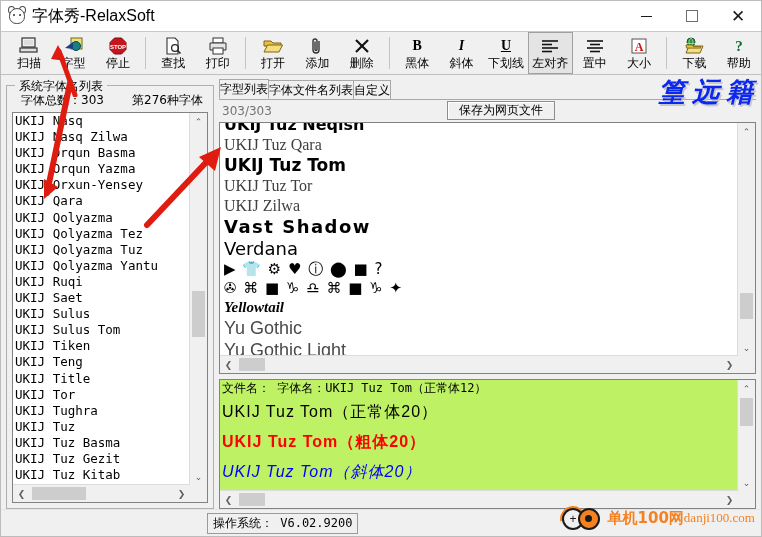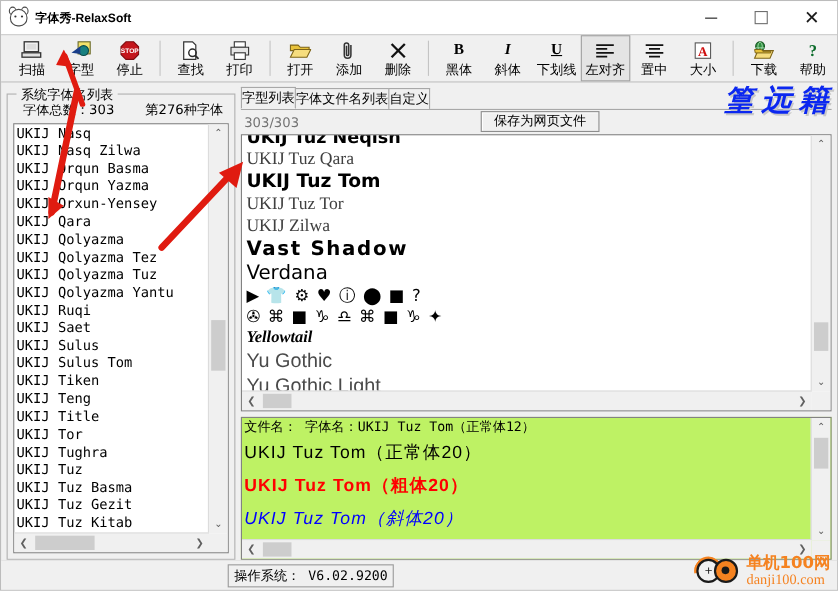--- a/index.html
+++ b/index.html
@@ -45,24 +45,23 @@
   }
   .title-icon .ear-l { left: 0px; }
   .title-icon .ear-r { right: 0px; }
   .title-icon .eye-l, .title-icon .eye-r {
     position: absolute; width: 2px; height: 2px; background: #333; border-radius: 50%;
     top: 7px;
   }
   .title-icon .eye-l { left: 5px; }
   .title-icon .eye-r { right: 5px; }
   .title-text {
-    font-size: 11px; color: #000;
+    font-size: 16px; color: #000;
     font-family: "Liberation Sans", sans-serif;
     letter-spacing: 0px;
-    font-weight: bold;
   }
   .win-btns {
     position: absolute; right: 0; top: 0; height: 30px;
     display: flex;
   }
   .win-btn {
     width: 46px; height: 30px;
     display: flex; align-items: center; justify-content: center;
     font-size: 14px; color: #1a1a1a;
     cursor: default;
@@ -242,21 +241,21 @@
     height: 22px; flex: 0 0 22px;
     display: flex; align-items: center;
     position: relative;
   }
   .ratio {
     font-size: 12px; padding-left: 3px;
     font-family: "DejaVu Sans", sans-serif;
     color: #737373;
   }
   .save-btn {
-    position: absolute; left: 218px; top: 1px;
+    position: absolute; left: 228px; top: 1px;
     height: 19px; line-height: 17px;
     padding: 0 11px;
     font-size: 12px;
     font-family: "DejaVu Sans", sans-serif;
     background: #f0f0f0;
     border: 1px solid #8d8d8d;
     box-shadow: inset 1px 1px 0 #ffffff;
     cursor: default;
     box-sizing: border-box;
   }
@@ -355,21 +354,21 @@
   .wm-dot {
     position: absolute; left: 18px; top: 4px;
     width: 22px; height: 22px; border-radius: 50%;
     background: #f58220; border: 2.5px solid #1a1a1a;
     box-sizing: border-box;
   }
   .wm-dot::after {
     content: ""; position: absolute; left: 5px; top: 5px;
     width: 7px; height: 7px; border-radius: 50%; background: #1a1a1a;
   }
-  .wm-text { display: flex; flex-direction: column; line-height: 1.05; }
+  .wm-text { display: flex; flex-direction: row; line-height: 1.05; }
   .wm-cn {
     font-size: 15px; font-weight: bold; color: #f58220;
     font-family: "DejaVu Sans", sans-serif;
   }
   .wm-en {
     font-size: 13px; color: #f58220;
     font-family: "Liberation Serif", serif;
   }
 
   

